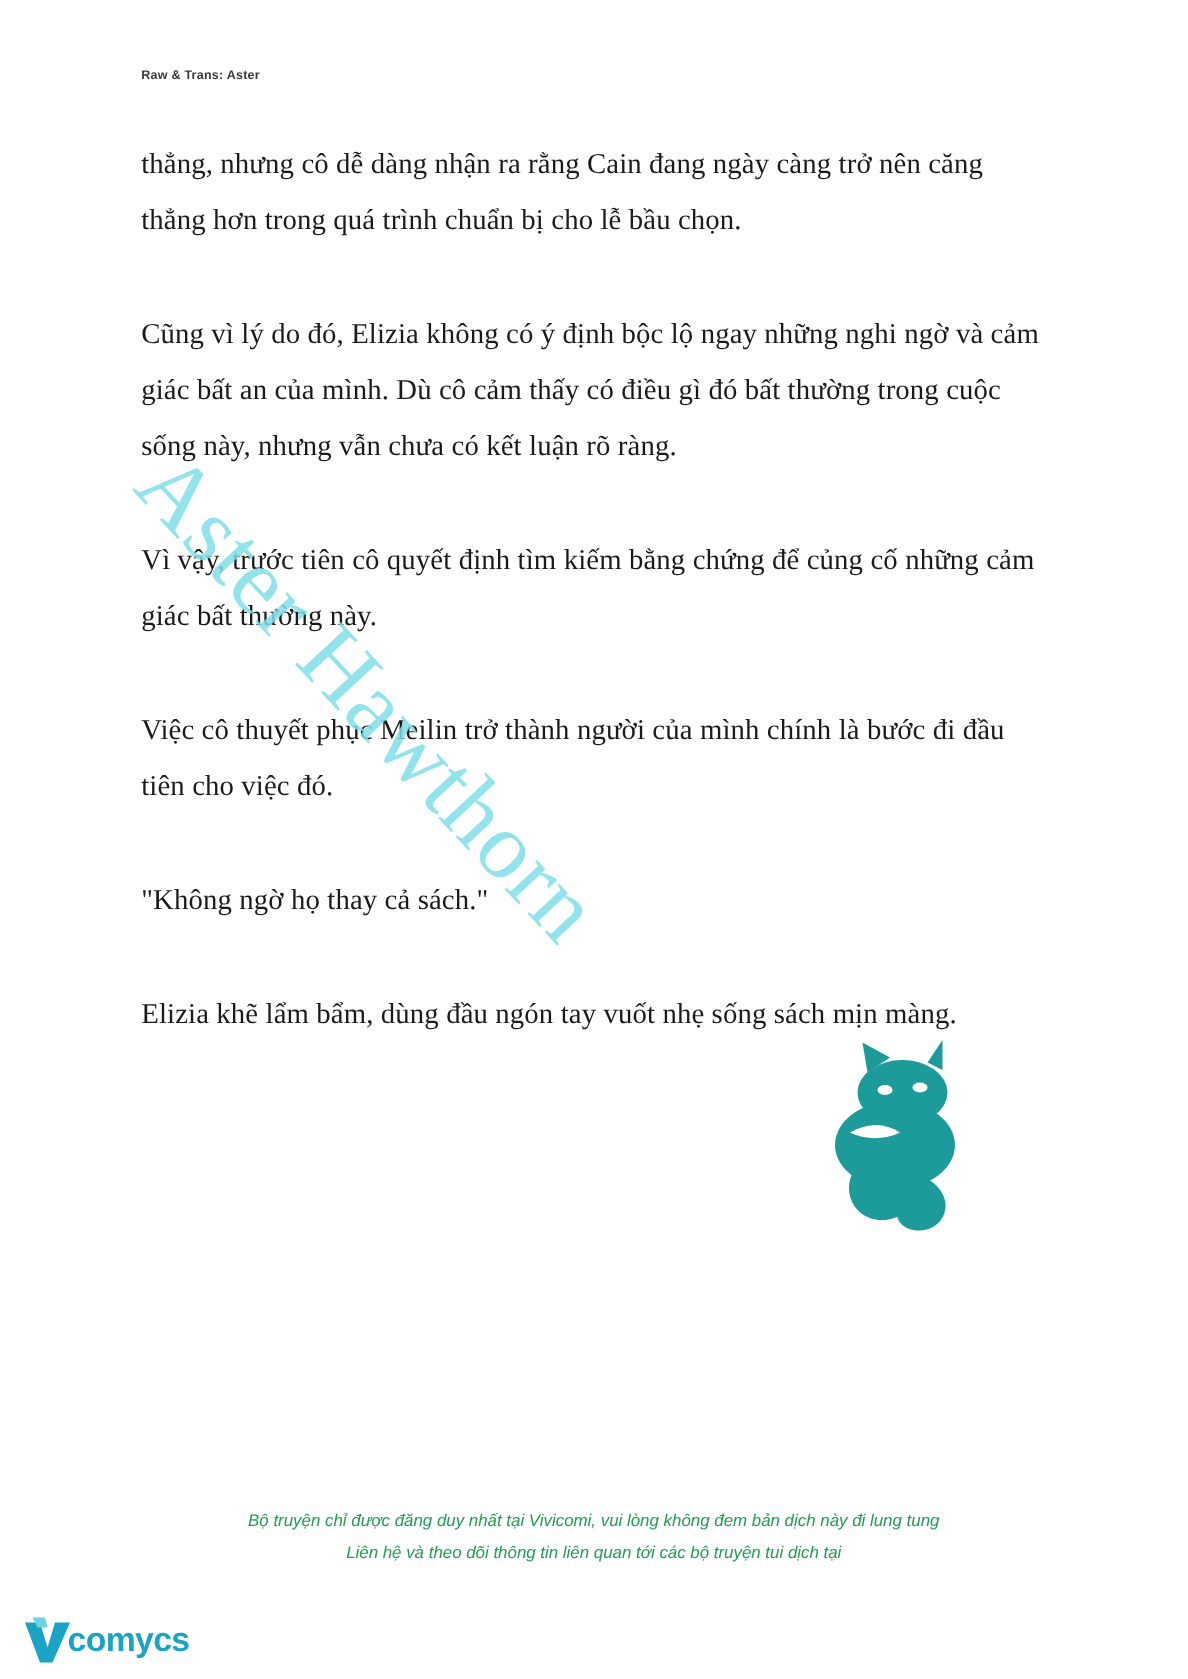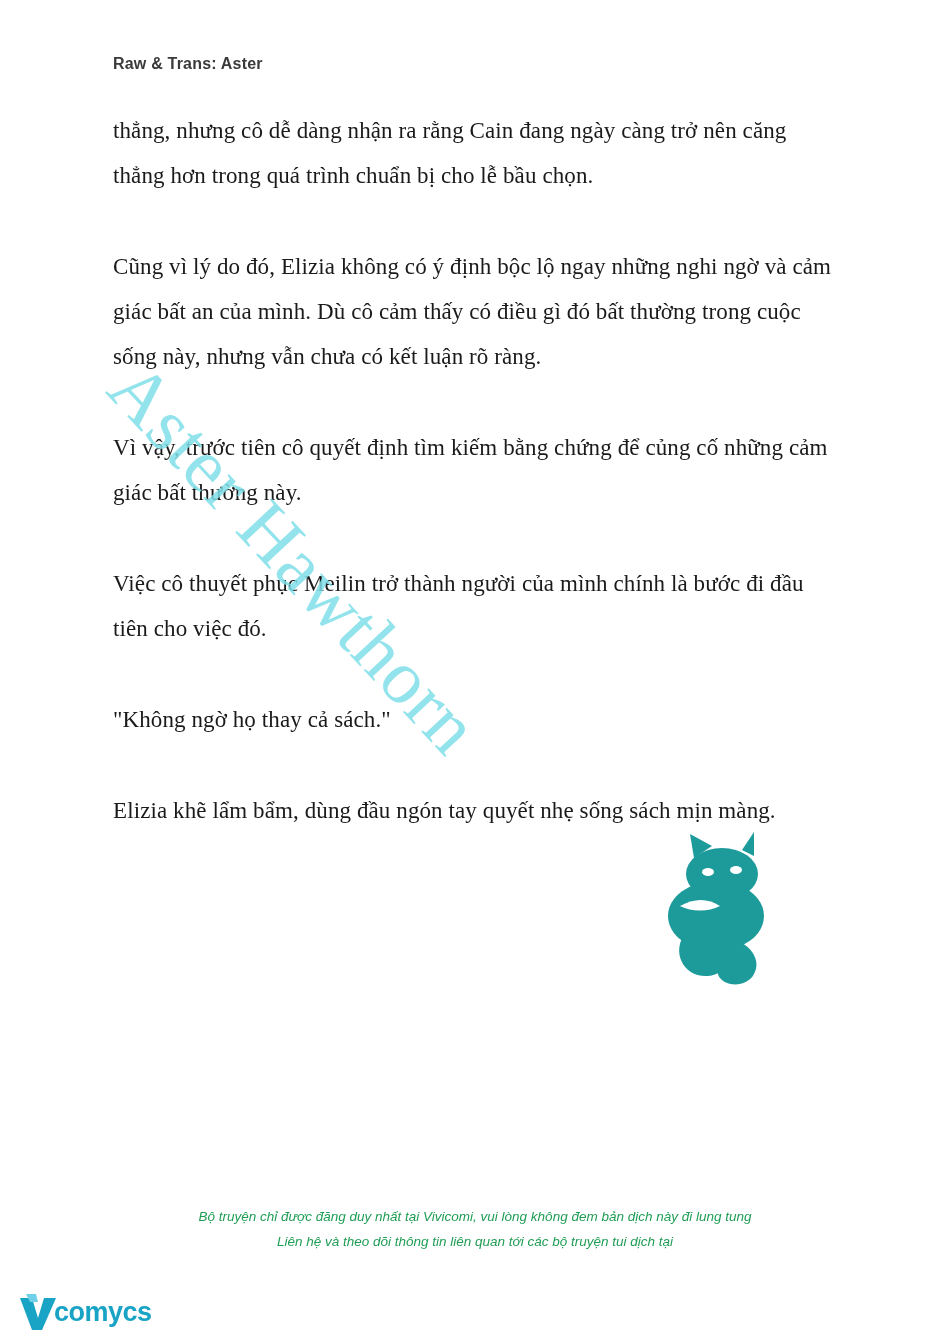--- a/index.html
+++ b/index.html
@@ -20,21 +20,21 @@
     width: 950px;
     height: 1343px;
     box-sizing: border-box;
   }
 
   .header {
     position: absolute;
     top: 55px;
     left: 113px;
     font-family: "Liberation Sans", sans-serif;
-    font-size: 16px;
+    font-size: 10px;
     font-weight: bold;
     color: #3a3a3a;
     letter-spacing: 0.2px;
   }
 
   .content {
     position: absolute;
     top: 108px;
     left: 113px;
     width: 730px;
@@ -130,21 +130,21 @@
 <div class="page">
 
   <div class="header">Raw &amp; Trans: Aster</div>
 
   <div class="content">
     <p class="para">thẳng, nhưng cô dễ dàng nhận ra rằng Cain đang ngày càng trở nên căng thẳng hơn trong quá trình chuẩn bị cho lễ bầu chọn.</p>
     <p class="para">Cũng vì lý do đó, Elizia không có ý định bộc lộ ngay những nghi ngờ và cảm giác bất an của mình. Dù cô cảm thấy có điều gì đó bất thường trong cuộc sống này, nhưng vẫn chưa có kết luận rõ ràng.</p>
     <p class="para">Vì vậy, trước tiên cô quyết định tìm kiếm bằng chứng để củng cố những cảm giác bất thường này.</p>
     <p class="para">Việc cô thuyết phục Meilin trở thành người của mình chính là bước đi đầu tiên cho việc đó.</p>
     <p class="para">"Không ngờ họ thay cả sách."</p>
-    <p class="para">Elizia khẽ lẩm bẩm, dùng đầu ngón tay quyết nhẹ sống sách mịn màng.</p>
+    <p class="para">Elizia khẽ lẩm bẩm, dùng đầu ngón tay vuốt nhẹ sống sách mịn màng.</p>
   </div>
 
   <div class="watermark">
     <div class="watermark-text">Aster Hawthorn</div>
   </div>
 
   <div class="cat-logo">
     <svg width="140" height="170" viewBox="0 0 140 170" xmlns="http://www.w3.org/2000/svg">
       <g fill="#1d9b9b">
 

